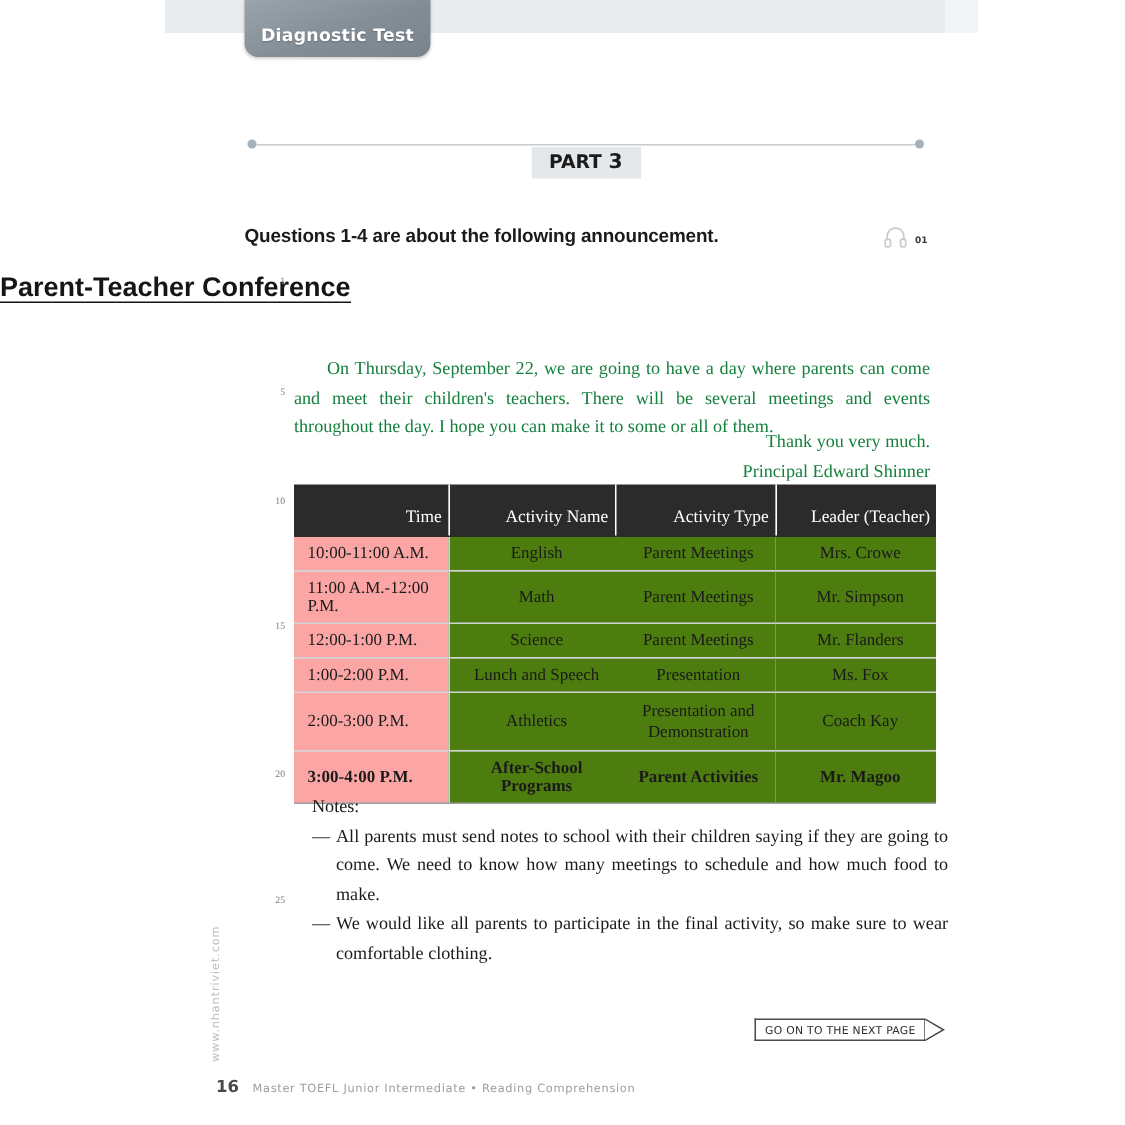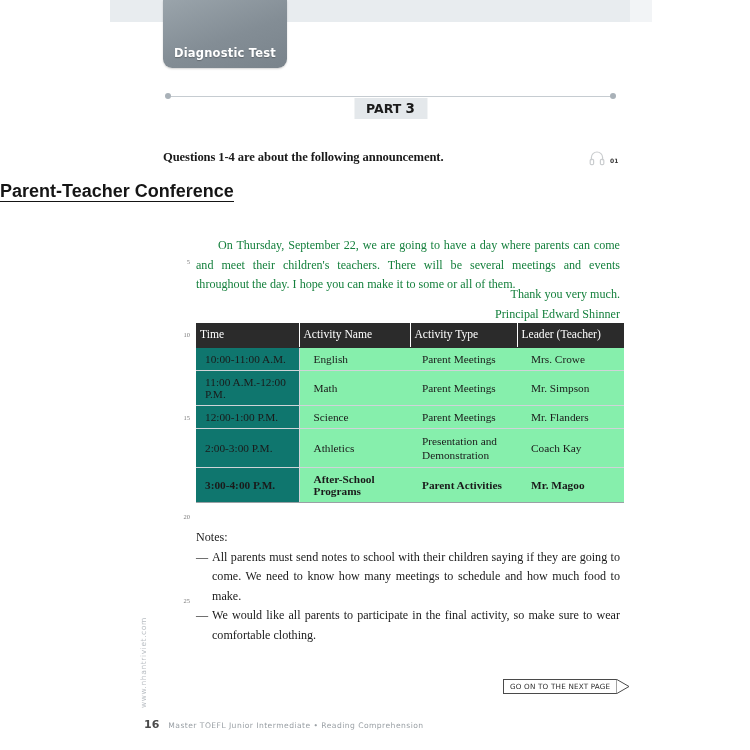--- a/index.html
+++ b/index.html
@@ -30,21 +30,21 @@
     top: 0;
     width: 22px;
     height: 22px;
     background: #f2f4f6;
   }
   #diagnostic-tab {
     position: absolute;
     left: 163px;
     top: 0;
     width: 124px;
-    height: 68px;
+    height: 38px;
     background: linear-gradient(160deg, #9aa4ab 0%, #838d95 55%, #79838b 100%);
     border-bottom-left-radius: 9px;
     border-bottom-right-radius: 9px;
     box-shadow: 0 1px 2px rgba(0,0,0,0.18);
   }
   #diagnostic-tab .tab-label {
     position: absolute;
     left: 0;
     right: 0;
     bottom: 8px;
@@ -106,21 +106,21 @@
     left: 0;
     top: 0;
     width: 750px;
     height: 750px;
   }
 
   .qheading {
     position: absolute;
     left: 163px;
     top: 150px;
-    font-family: Liberation Serif, serif;
+    font-family: Liberation Sans, sans-serif;
     font-weight: bold;
     font-size: 12.6px;
     color: #1a1a1a;
     letter-spacing: -0.1px;
   }
 
   
   #audio-mark {
     position: absolute;
     left: 588px;
@@ -194,56 +194,57 @@
     width: 428px;
     border-collapse: collapse;
     font-family: "Liberation Serif", serif;
     table-layout: fixed;
   }
   #schedule-table th {
     background: #2b2b2b;
     color: #ffffff;
     font-weight: normal;
     font-size: 11.6px;
-    padding: 5px 4px 6px 4px;
-    text-align: left;
+    padding: 15px 4px 6px 4px;
+    text-align: right;
     border-right: 1px solid #ffffff;
     border-bottom: 1px solid #2b2b2b;
   }
   #schedule-table th:last-child { border-right: none; }
   #schedule-table td {
     font-size: 11.3px;
     color: #1a1a1a;
     padding: 5px 8px;
     border-bottom: 1px solid #cfd4d8;
     vertical-align: middle;
-    background: #86efac;
+    background: #4d7c0f;
+    text-align: center;
   }
   #schedule-table tr:last-child td { border-bottom: 1px solid #9aa0a5; font-weight: bold; }
   #schedule-table td.time-cell {
-    background: #0f766e;
+    background: #fca5a5;
     border-right: 1px solid #cfd4d8;
     text-align: left;
     padding-left: 9px;
   }
   #schedule-table td.act-name { padding-left: 14px; }
   #schedule-table td.act-type { padding-left: 12px; }
   #schedule-table td.leader   { padding-left: 14px; }
   #schedule-table .two-line { line-height: 14px; }
 
   
   col.c-time   { width: 103px; }
   col.c-name   { width: 111px; }
   col.c-type   { width: 107px; }
   col.c-leader { width: 107px; }
 
   
   #notes-block {
     position: absolute;
-    left: 196px;
+    left: 208px;
     top: 528px;
     width: 424px;
     font-family: "Liberation Serif", serif;
     font-size: 12.1px;
     line-height: 19.6px;
     color: #1a1a1a;
   }
   #notes-block .notes-label { display: block; }
   #notes-block .note-item {
     display: block;
@@ -404,20 +405,26 @@
         <td class="time-cell">11:00 A.M.-12:00 P.M.</td>
         <td class="act-name">Math</td>
         <td class="act-type">Parent Meetings</td>
         <td class="leader">Mr. Simpson</td>
       </tr>
       <tr>
         <td class="time-cell">12:00-1:00 P.M.</td>
         <td class="act-name">Science</td>
         <td class="act-type">Parent Meetings</td>
         <td class="leader">Mr. Flanders</td>
+      </tr>
+      <tr>
+        <td class="time-cell">1:00-2:00 P.M.</td>
+        <td class="act-name">Lunch and Speech</td>
+        <td class="act-type">Presentation</td>
+        <td class="leader">Ms. Fox</td>
       </tr>
       <tr>
         <td class="time-cell">2:00-3:00 P.M.</td>
         <td class="act-name">Athletics</td>
         <td class="act-type two-line">Presentation and Demonstration</td>
         <td class="leader">Coach Kay</td>
       </tr>
       <tr>
         <td class="time-cell">3:00-4:00 P.M.</td>
         <td class="act-name">After-School Programs</td>

